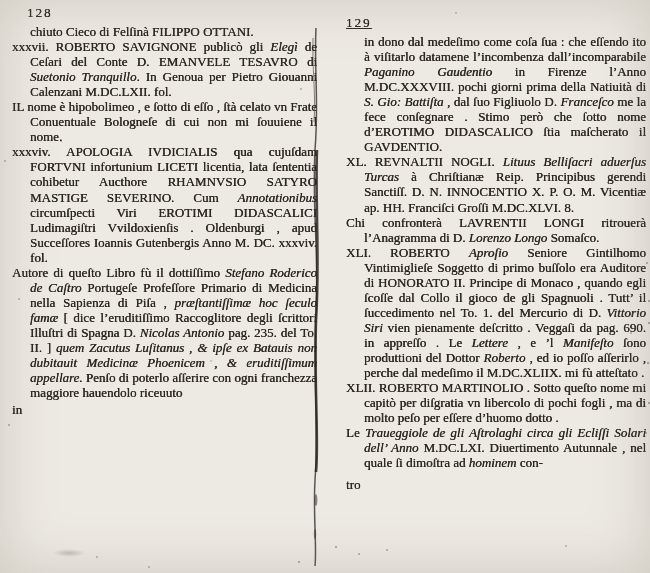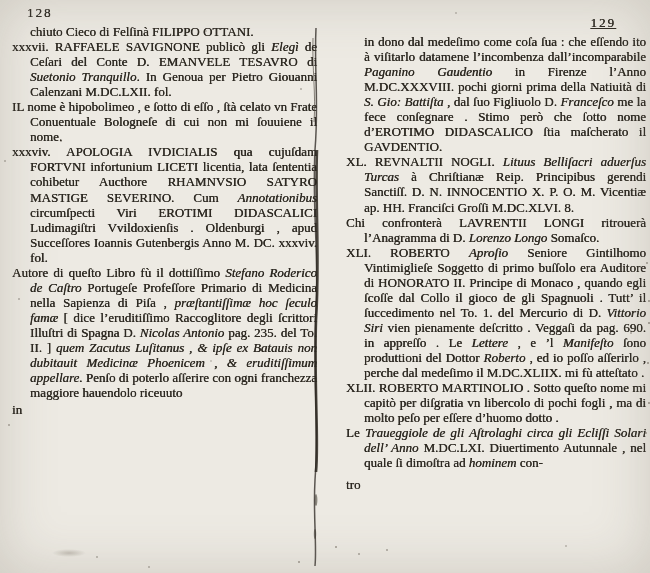--- a/index.html
+++ b/index.html
@@ -15,21 +15,21 @@
   .col { flex: none; }
   .col-left  { width: 305px; margin-right: 29px; }
   .col-right { width: 300px; padding-top: 10px; }
 
   .pagenum {
     font-size: 13px; letter-spacing: 2px;
     text-shadow: 0.3px 0 0 currentColor;
     margin-bottom: 3px;
   }
   .pn-left  { padding-left: 15px; }
-  .pn-right { text-align: right; padding-right: 30px; text-decoration: underline; }
+  .pn-right { padding-right: 30px; text-decoration: underline; }
 
   .text-block { font-size: 13px; line-height: 15.05px; }
   .text-block p { margin: 0; text-align: justify; text-shadow: 0.3px 0 0 currentColor; }
   .entry { padding-left: 18px; text-indent: -18px; }
   .cont  { padding-left: 18px; text-indent: 0; }
   .it { font-style: italic; margin-top: 40px; }
 
   .catchword {
     font-size: 13px; text-align: left;
     text-shadow: 0.3px 0 0 currentColor;
@@ -69,21 +69,21 @@
 </style>
 </head>
 <body style="--paper: #edeae3; --ink: #2e2a23;">
 
 <div class="spread">
 
   <div class="col col-left">
     <div class="pagenum pn-left">128</div>
     <div class="text-block">
         <p class="cont"><span>chiuto Cieco di Felſinà FILIPPO OTTANI.</span></p>
-        <p class="entry"><span>xxxvii. RAFFAELE SAVIGNONE publicò gli </span><span class="it">Elegì</span><span> de Ceſari del Conte D. EMANVELE TESAVRO di </span><span class="it">Suetonio Tranquillo</span><span>. In Genoua per Pietro Giouanni Calenzani M.DC.LXII. fol.</span></p>
+        <p class="entry"><span>xxxvii. ROBERTO SAVIGNONE publicò gli </span><span class="it">Elegì</span><span> de Ceſari del Conte D. EMANVELE TESAVRO di </span><span class="it">Suetonio Tranquillo</span><span>. In Genoua per Pietro Giouanni Calenzani M.DC.LXII. fol.</span></p>
         <p class="entry"><span>IL nome è hipobolimeo , e ſotto di eſſo , ſtà celato vn Frate Conuentuale Bologneſe di cui non mi ſouuiene il nome.</span></p>
         <p class="entry"><span>xxxviv. APOLOGIA IVDICIALIS qua cujuſdam FORTVNI infortunium LICETI licentia, lata ſententia cohibetur Aucthore RHAMNVSIO SATYRO MASTIGE SEVERINO. Cum </span><span class="it">Annotationibus</span><span> circumſpecti Viri EROTIMI DIDASCALICI Ludimagiſtri Vvildoxienſis . Oldenburgi , apud Succeſſores Ioannis Gutenbergis Anno M. DC. xxxviv. fol.</span></p>
         <p class="entry"><span>Autore di queſto Libro fù il dottiſſimo </span><span class="it">Stefano Roderico de Caſtro</span><span> Portugeſe Profeſſore Primario di Medicina nella Sapienza di Piſa , </span><span class="it">præſtantiſſimæ hoc ſeculo famæ</span><span> [ dice l’eruditiſſimo Raccoglitore degli ſcrittori Illuſtri di Spagna D. </span><span class="it">Nicolas Antonio</span><span> pag. 235. del To. II. ] </span><span class="it">quem Zacutus Luſitanus , &amp; ipſe ex Batauis non dubitauit Medicinæ Phoenicem , &amp; eruditiſſimum appellare.</span><span> Penſo di poterlo aſſerire con ogni franchezza maggiore hauendolo riceuuto</span></p>
       </div>
     <div class="catchword cw-left">in</div>
   </div>
 
   <div class="col col-right">
     <div class="pagenum pn-right">129</div>
     <div class="text-block">

